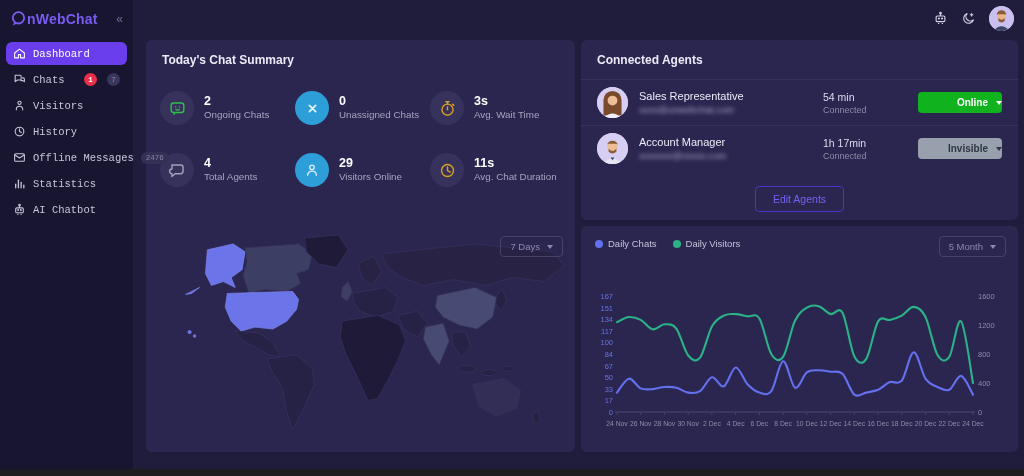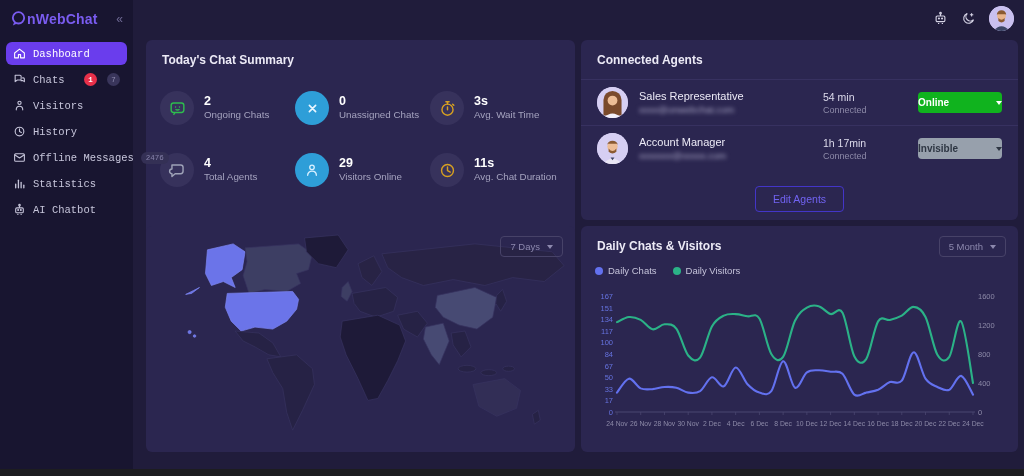--- a/index.html
+++ b/index.html
@@ -50,21 +50,21 @@
   .agent-rows { margin-top:12px; }
   .agent-row { display:flex; align-items:center; padding:7px 16px; border-top:1px solid #373160; }
   .agent-avatar { width:31px; height:31px; border-radius:50%; background:#d6cff3; overflow:hidden; flex:0 0 auto; }
   .agent-id { margin-left:11px; flex:1 1 auto; }
   .agent-name { font-size:11px; color:#eceaf6; }
   .agent-email { font-size:9.5px; color:#aaa7c6; filter:blur(2.2px); margin-top:2px; }
   .agent-time { width:95px; flex:0 0 auto; }
   .agent-duration { font-size:10.5px; color:#dddbec; }
   .agent-connected { font-size:9px; color:#8d8aa8; margin-top:2px; }
   .status-btn { width:84px; height:21px; border:none; border-radius:4px; display:flex; align-items:center;
-                justify-content:space-between; gap:8px; font-size:10px; font-weight:bold; cursor:pointer;
+                justify-content:flex-end; gap:8px; font-size:10px; font-weight:bold; cursor:pointer;
                 font-family:"Liberation Sans", sans-serif; }
   .status-btn.online { background:#10b31e; color:#ffffff; }
   .status-btn.invisible { background:#97a0ac; color:#2e3643; }
   .tri-down { width:0; height:0; border-left:3.5px solid transparent; border-right:3.5px solid transparent; border-top:4px solid currentColor; }
   .edit-agents { display:block; margin:15px auto 0 auto; background:transparent; border:1px solid #4335c8;
                  color:#7163f2; font-size:10.5px; padding:6px 17px; border-radius:4px; cursor:pointer;
                  font-family:"Liberation Sans", sans-serif; }
   
   .range-btn { position:absolute; top:10px; right:12px; display:flex; align-items:center; gap:7px;
                border:1px solid #474268; background:transparent; color:#8d89ae; font-size:9.5px;
@@ -368,21 +368,20 @@
       <path class="country" d="M388 186 L394 182 L396 192 L390 196 Z"></path>
     </svg>
   </div>
   <button class="range-btn">
     <span>7 Days</span>
     <span class="tri-down"></span>
   </button>
 </div>
 
 <div class="card" id="chart-card">
-  <div class="card-title">Daily Chats &amp; Visitors</div>
   <button class="range-btn">
     <span>5 Month</span>
     <span class="tri-down"></span>
   </button>
   <div class="legend">
     <span class="legend-item">
       <span class="legend-dot" style="background:#6371ef"></span>
       <span>Daily Chats</span>
     </span>
     <span class="legend-item">

